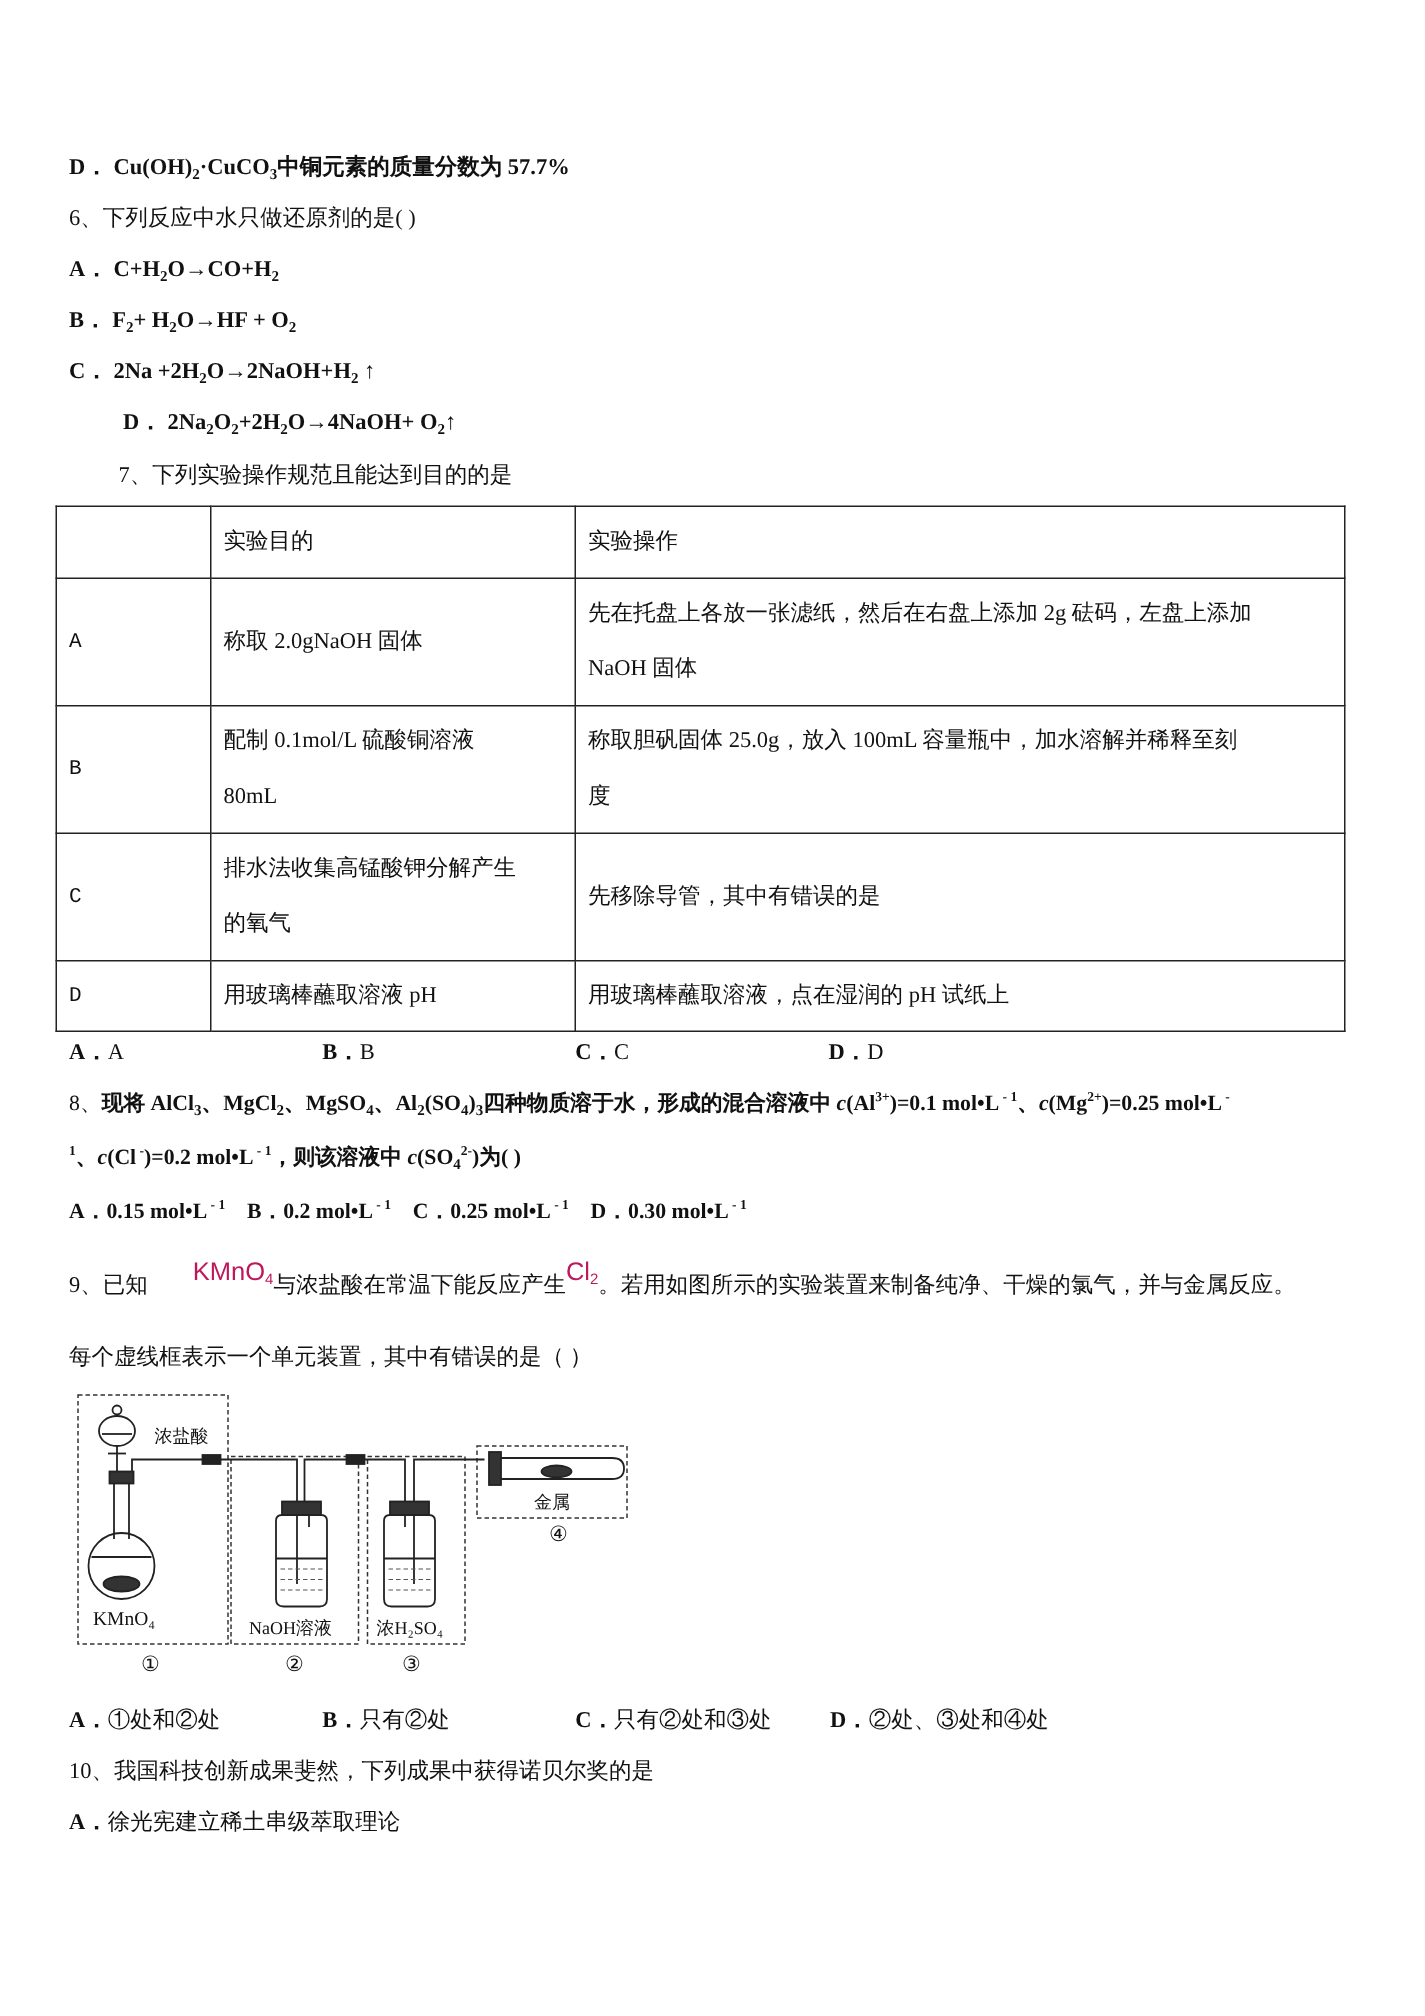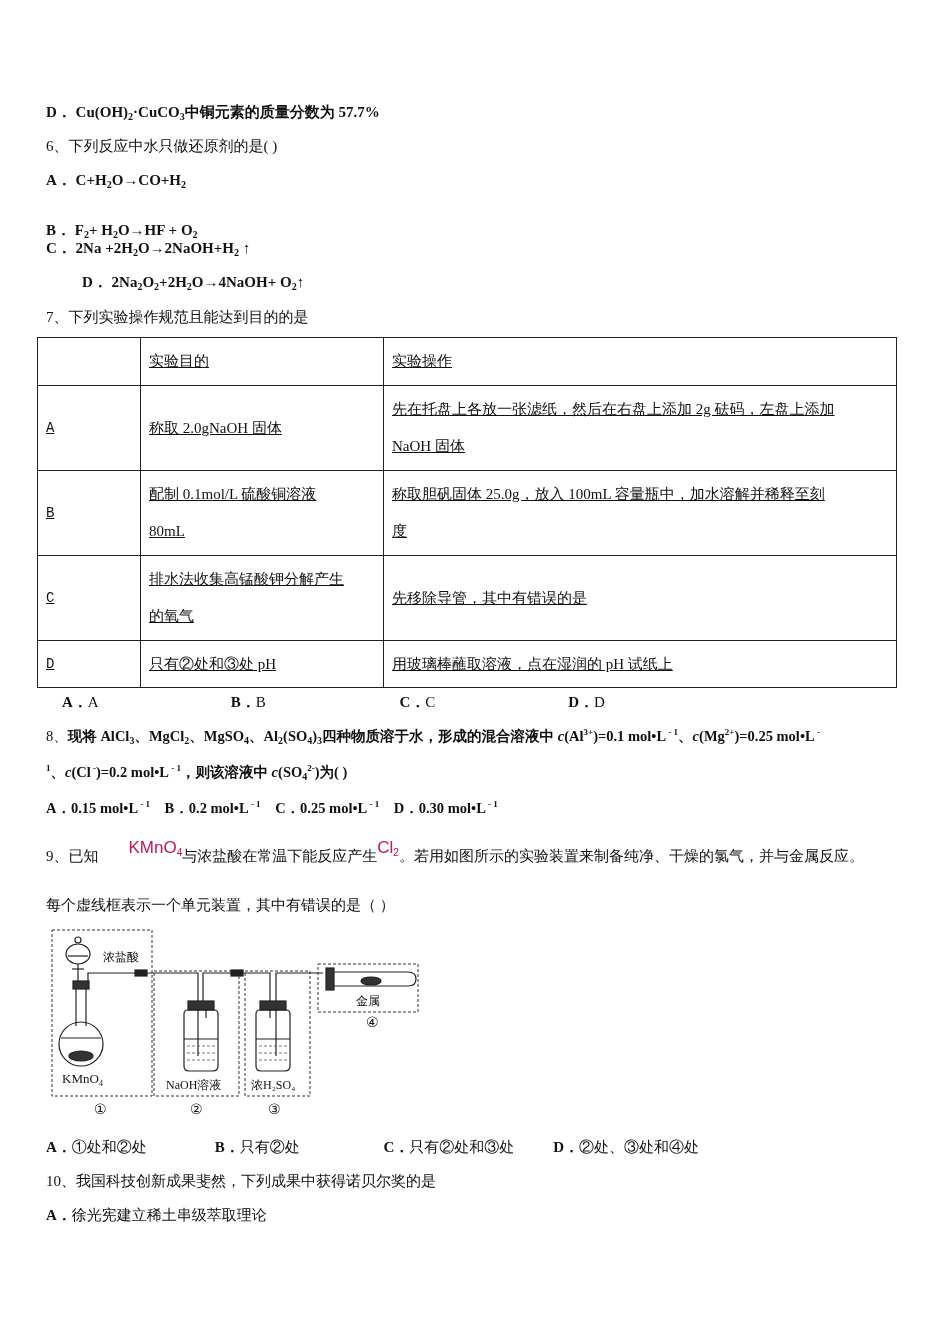--- a/index.html
+++ b/index.html
@@ -5,50 +5,50 @@
   html, body { margin:0; padding:0; background:#ffffff; }
   body { width:950px; height:1344px; position:relative; overflow:hidden;
          font-family:"Liberation Serif","DejaVu Serif",serif; color:#111; }
   .line { position:absolute; left:46px; font-size:15px; line-height:20px; white-space:nowrap; }
   .b { font-weight:bold; }
   sub { font-size:10px; vertical-align:-3px; line-height:0; }
   sup { font-size:9px; vertical-align:6px; line-height:0; }
   .it { font-style:italic; }
   table.exp { position:absolute; left:37px; top:337px; width:860px; border-collapse:collapse;
               font-family:"Liberation Serif","DejaVu Serif",serif; font-size:15px; }
-  table.exp td { border:1.5px solid #222; vertical-align:middle; padding:0 8px; line-height:37px;text-decoration:underline; }
+  table.exp td { border:1.5px solid #222; vertical-align:middle; padding:0 8px; line-height:37px; }
   table.exp td.c0 { width:86px; font-family:"Liberation Mono","DejaVu Sans Mono",monospace; font-size:14px; }
   table.exp td.c1 { width:226px; }
   .opts span { display:inline-block; }
   .formula-small { font-family:Liberation Sans, sans-serif; color:#be185d; font-size:17px; position:relative; top:-8px; }
   .diagram { position:absolute; left:48px; top:926px; width:376px; height:194px; }
 </style>
 </head>
 <body>
 
 <div class="line b" style="top:102px;">
   <span>D．</span>
   <span>Cu(OH)<sub>2</sub>·CuCO<sub>3</sub></span><span>中铜元素的质量分数为 57.7%</span>
 </div>
 
 <div class="line" style="top:136px;">6、下列反应中水只做还原剂的是(    )</div>
 <div class="line b" style="top:170px;">
   <span>A．</span> C+H<sub>2</sub>O→CO+H<sub>2</sub>
 </div>
-<div class="line b" style="top:220px;text-align:center;">
+<div class="line b" style="top:204px;text-align:center;">
   <span>B．</span> F<sub>2</sub>+ H<sub>2</sub>O→HF + O<sub>2</sub>
 </div>
 <div class="line b" style="top:238px;">
   <span>C．</span> 2Na +2H<sub>2</sub>O→2NaOH+H<sub>2</sub> ↑
 </div>
 <div class="line b" style="top:272px;margin-left:36px;">
   <span>D．</span> 2Na<sub>2</sub>O<sub>2</sub>+2H<sub>2</sub>O→4NaOH+ O<sub>2</sub>↑
 </div>
 
-<div class="line" style="top:307px;">7、下列实验操作规范且能达到目的的是</div>
+<div class="line" style="top:307px;margin-left:33px;">7、下列实验操作规范且能达到目的的是</div>
 
 <table class="exp">
   <tbody>
       <tr style="height:48px;">
     <td class="c0"></td>
     <td class="c1">实验目的</td>
     <td>实验操作</td>
   </tr>
   <tr style="height:85px;">
     <td class="c0">A</td>
@@ -77,30 +77,30 @@
       <div>排水法收集高锰酸钾分解产生</div>
       <div>的氧气</div>
     </td>
     <td>
           <div>先移除导管，其中有错误的是</div>
         </td>
   </tr>
   <tr style="height:47px;">
     <td class="c0">D</td>
     <td class="c1">
-          <div>只有②处和③处 pH</div>
+          <div>用玻璃棒蘸取溶液 pH</div>
         </td>
     <td>
           <div>用玻璃棒蘸取溶液，点在湿润的 pH 试纸上</div>
         </td>
   </tr>
 </tbody>
   </table>
 
-<div class="line opts" style="top:692px;margin-left:16px;">
+<div class="line opts" style="top:692px;">
   <span style="width:165px;"><b>A．</b><span>A</span></span>
   <span style="width:165px;"><b>B．</b><span>B</span></span>
   <span style="width:165px;"><b>C．</b><span>C</span></span>
   <span><b>D．</b><span>D</span></span>
 </div>
 
 <div class="line" style="top:726px; font-size:14.5px;">
   <span>8、</span><span class="b">现将 </span><b>AlCl<sub>3</sub>、MgCl<sub>2</sub>、MgSO<sub>4</sub>、Al<sub>2</sub>(SO<sub>4</sub>)<sub>3</sub></b><span class="b">四种物质溶于水，形成的混合溶液中 </span><b><span class="it">c</span>(Al<sup>3+</sup>)=0.1 mol•L<sup> - 1</sup>、<span class="it">c</span>(Mg<sup>2+</sup>)=0.25 mol•L<sup> -</sup></b>
 </div>
 <div class="line b" style="top:762px; font-size:14.5px;">

